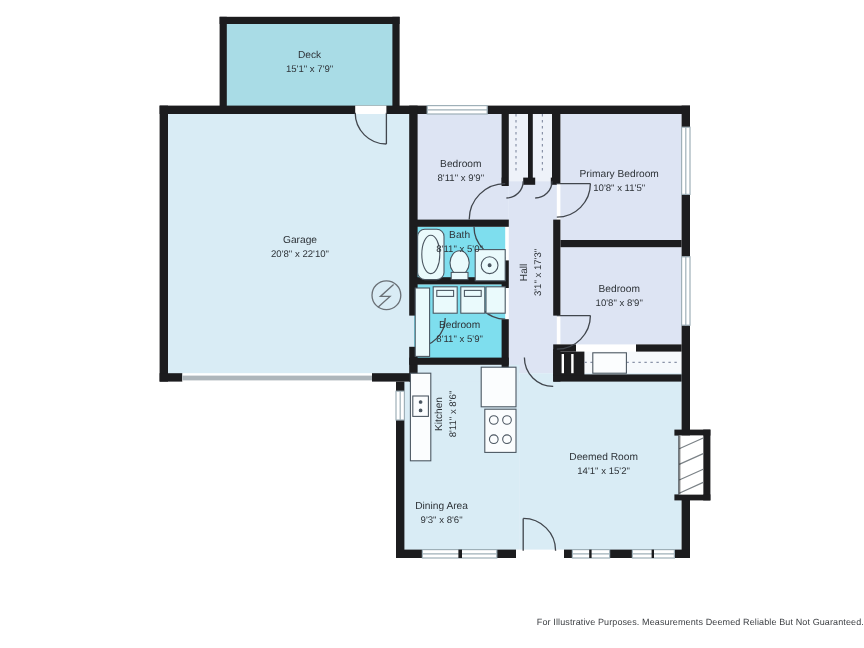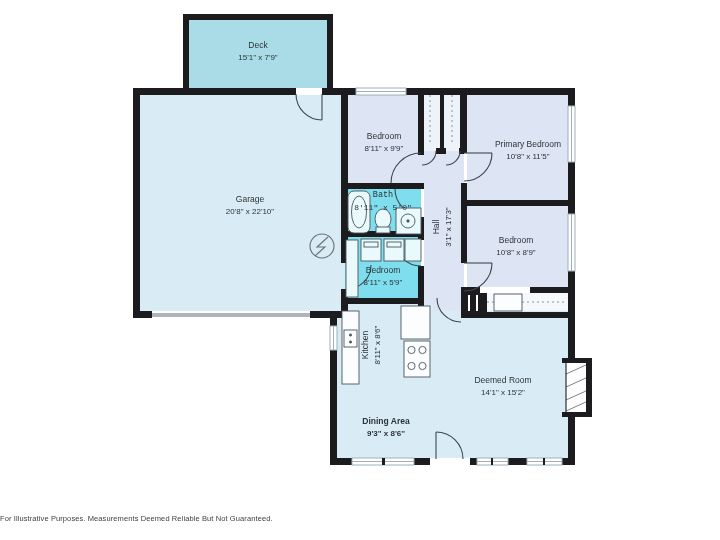--- a/index.html
+++ b/index.html
@@ -10,21 +10,21 @@
   #plan-svg{position:absolute;left:0;top:0;}
   .room-label{
     position:absolute;transform:translate(-50%,-50%);
     text-align:center;color:#2e3338;line-height:1.55;white-space:nowrap;
     pointer-events:none;
   }
   .room-label.vert{transform:translate(-50%,-50%) rotate(-90deg);}
   .rname{font-size:8.5px;}
   .rdims{font-size:8px;}
   #disclaimer{
-    position:absolute;left:0;right:0;top:514px;text-align:left;
+    position:absolute;left:0;right:0;top:514px;text-align:right;
     font-size:7.5px;color:#3c3f43;letter-spacing:.1px;
   }
 </style>
 </head>
 <body>
 
 <div id="stage">
 
   <svg id="plan-svg" width="720" height="540" viewBox="0 0 720 540">
 
@@ -204,26 +204,26 @@
   <div class="room-label" style="left:238px;top:206px;margin-left:12px;">
     <div class="rname">Garage</div>
     <div class="rdims">20'8" x 22'10"</div>
   </div>
 
   <div class="room-label" style="left:384px;top:143px;">
     <div class="rname">Bedroom</div>
     <div class="rdims">8'11" x 9'9"</div>
   </div>
 
-  <div class="room-label" style="left:528px;top:151px;">
+  <div class="room-label" style="left:516px;top:151px;">
     <div class="rname">Primary Bedroom</div>
     <div class="rdims">10'8" x 11'5"</div>
   </div>
 
-  <div class="room-label" style="left:383px;top:202px;font-family:Liberation Mono, monospace;">
+  <div class="room-label" style="left:383px;top:202px;">
     <div class="rname">Bath</div>
     <div class="rdims">8'11" x 5'0"</div>
   </div>
 
   <div class="room-label vert" style="left:443px;top:227px;">
     <div class="rname">Hall</div>
     <div class="rdims">3'1" x 17'3"</div>
   </div>
 
   <div class="room-label" style="left:516px;top:247px;">
@@ -239,19 +239,19 @@
   <div class="room-label vert" style="left:372px;top:345px;">
     <div class="rname">Kitchen</div>
     <div class="rdims">8'11" x 8'6"</div>
   </div>
 
   <div class="room-label" style="left:503px;top:387px;">
     <div class="rname">Deemed Room</div>
     <div class="rdims">14'1" x 15'2"</div>
   </div>
 
-  <div class="room-label" style="left:386px;top:428px;font-weight:bold;">
+  <div class="room-label" style="left:368px;top:428px;">
     <div class="rname">Dining Area</div>
     <div class="rdims">9'3" x 8'6"</div>
   </div>
 
   <div id="disclaimer">For Illustrative Purposes. Measurements Deemed Reliable But Not Guaranteed.</div>
 </div>
 
 </body></html>

